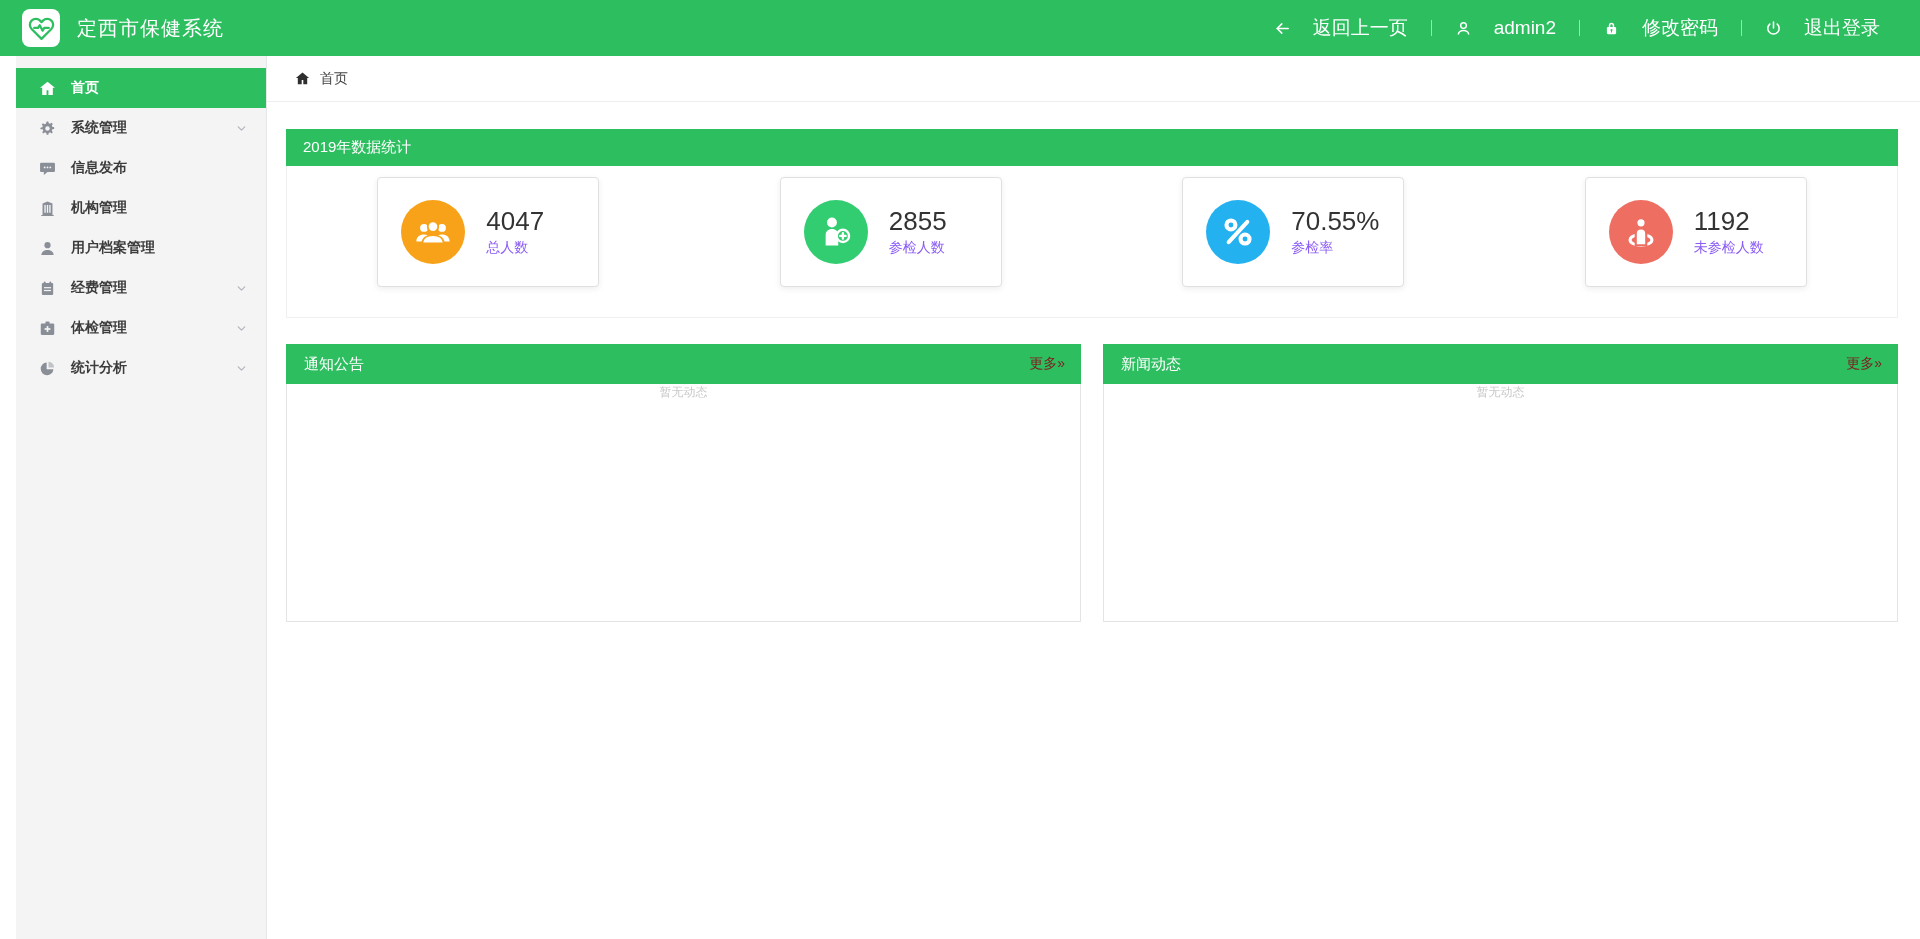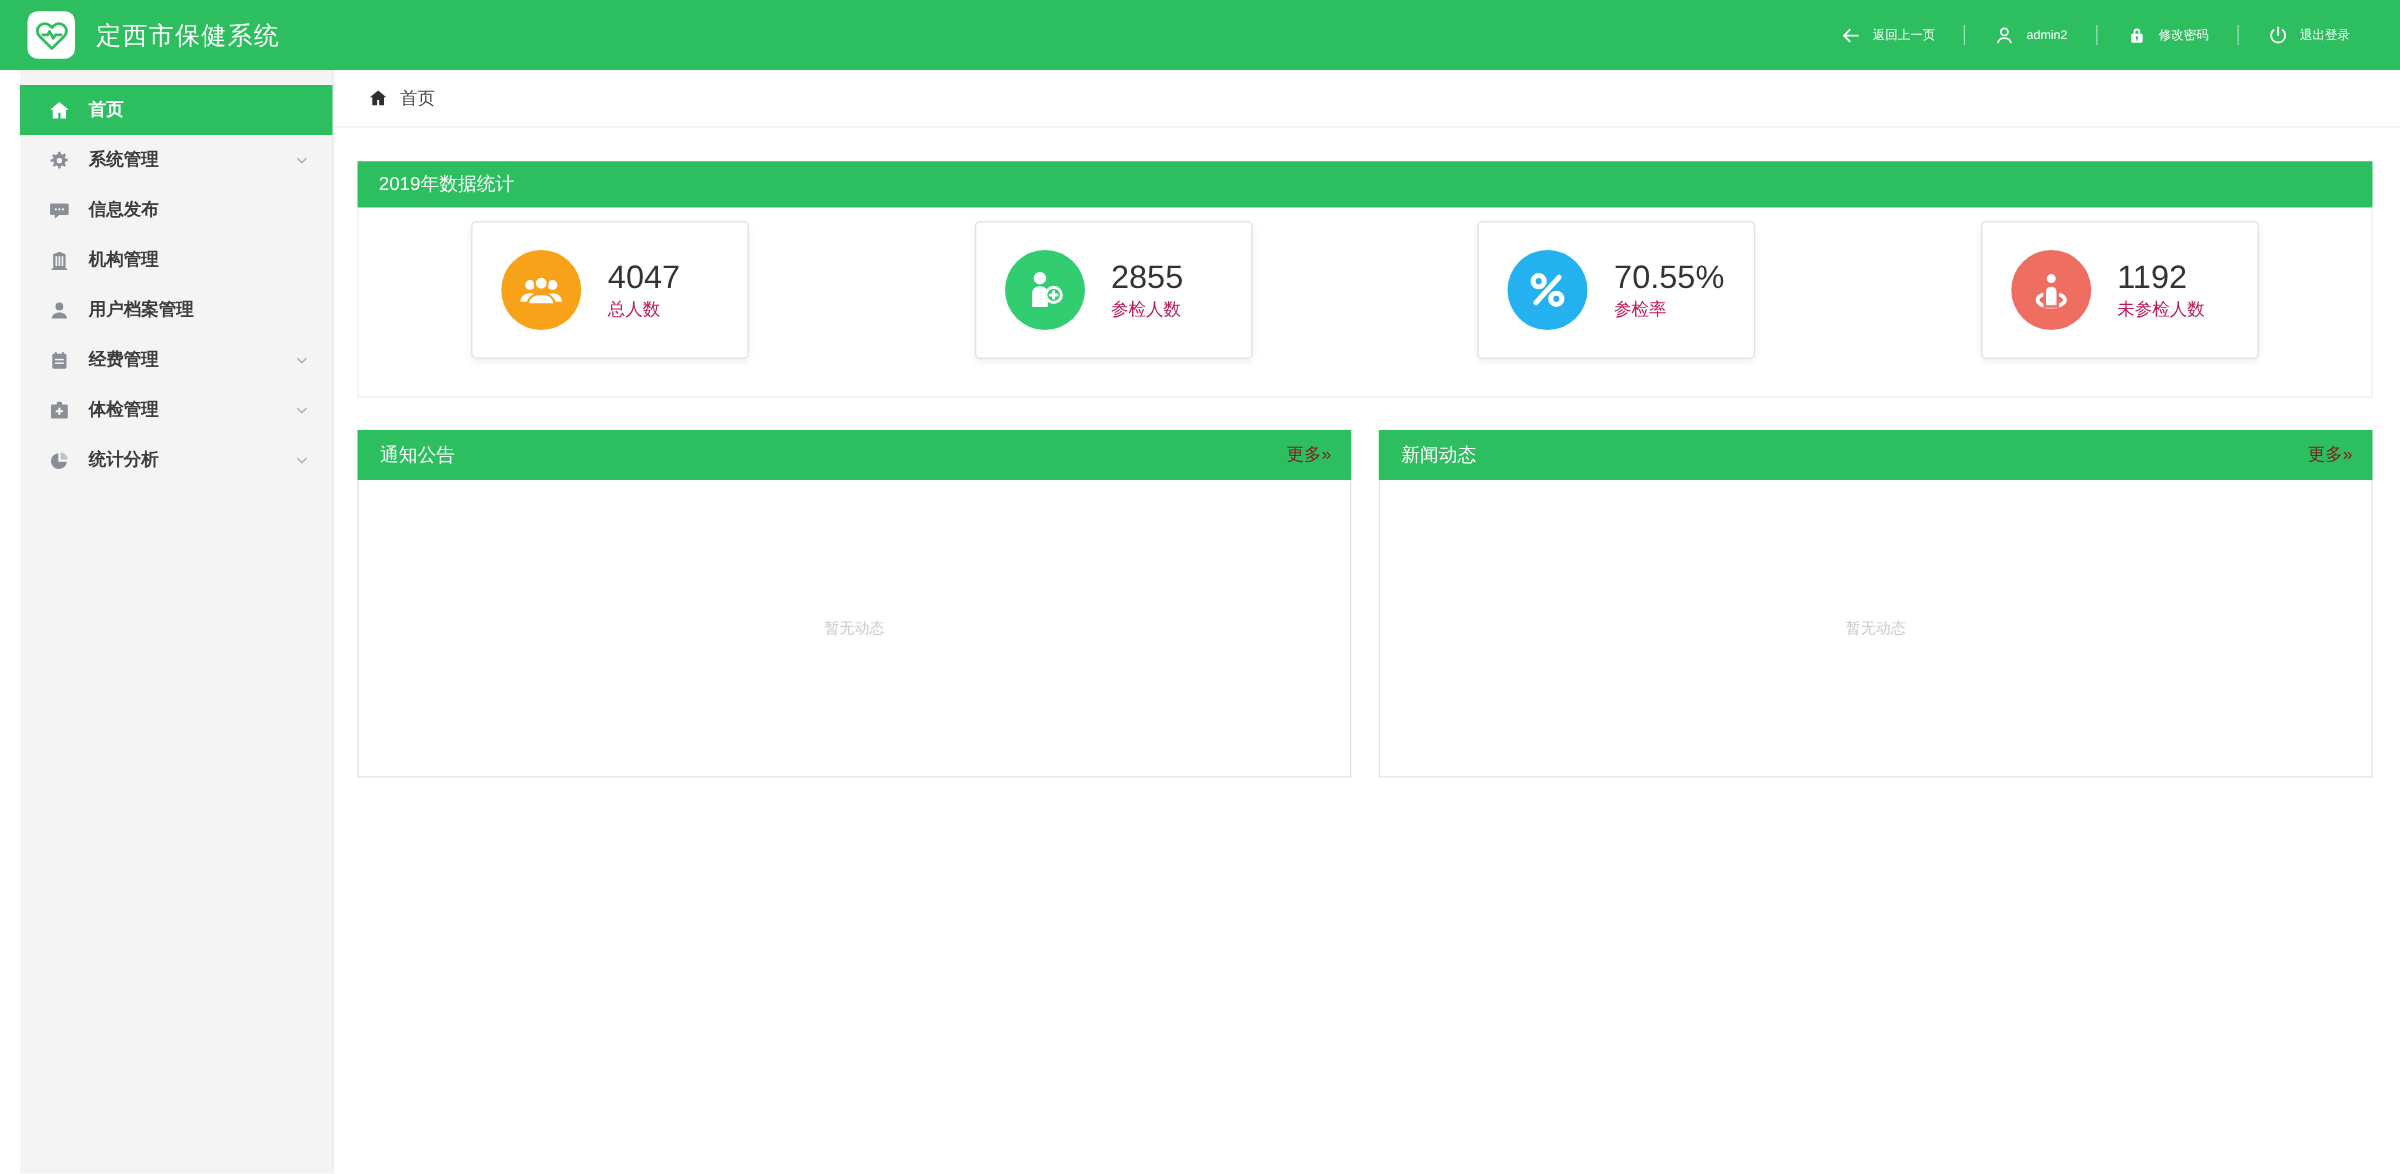--- a/index.html
+++ b/index.html
@@ -18,22 +18,22 @@
   }
   .hdr-left { display:flex; align-items:center; gap:17px; }
   .logo-box {
     width:38px; height:38px; background:#fff; border-radius:8px;
     display:flex; align-items:center; justify-content:center;
   }
   .logo-box svg { width:27px; height:27px; }
   .app-title { color:#fff; font-size:20px; letter-spacing:1px; }
   .hdr-right { display:flex; align-items:center; color:#fff; }
   .hdr-item {
-    display:flex; align-items:center; gap:9px; padding:0 23px;
-    font-size:10px; cursor:pointer; white-space:nowrap;
+    display:flex; align-items:center; gap:22px; padding:0 23px;
+    font-size:19px; cursor:pointer; white-space:nowrap;
   }
   .hdr-item:last-child { padding-right:0; }
   .hicon { width:17px; height:17px; color:#fff; }
   .hicon svg { width:17px; height:17px; }
   .hdr-sep { width:1px; height:16px; background:rgba(255,255,255,.55); }
 
   
   .main-row { display:flex; height:883px;margin-left:16px; }
   .sidebar {
     width:251px; background:#f4f4f5; border-right:1px solid #e6e6e7;
@@ -79,34 +79,34 @@
     border:1px solid #e0e0e0; border-radius:4px;
     box-shadow:0 2px 6px rgba(0,0,0,.07);
     display:flex; align-items:center; gap:21px; padding-left:23px;
   }
   .stat-circle {
     width:64px; height:64px; border-radius:50%; flex-shrink:0;
     display:flex; align-items:center; justify-content:center;
   }
   .stat-circle svg { width:36px; height:36px; }
   .stat-value { font-size:26px; color:#333; line-height:1.15; }
-  .stat-label { font-size:14px; color:#be185d; margin-top:3px; }
+  .stat-label { font-size:14px; color:#8b5cf6; margin-top:3px; }
 
   .panels { display:flex; gap:22px; margin-top:26px; }
   .panel { flex:1; }
   .panel-header {
     height:40px; background:#2DBE60; color:#fff;
     display:flex; align-items:center; justify-content:space-between;
     padding:0 16px 0 18px; font-size:15px;
   }
   .panel-more { font-size:14px; cursor:pointer; color:#7f1d1d; text-decoration:none; }
   .panel-body {
     height:238px; background:#fff;
     border:1px solid #e4e4e4; border-top:none;
-    display:flex; align-items:center; justify-content:center;
+    display:flex; justify-content:center;
   }
   .empty-text { font-size:12px; color:#c9c9c9; }
 </style>
 </head>
 <body>
 
 <div>
 
   <header class="app-header">
     <div class="hdr-left">

